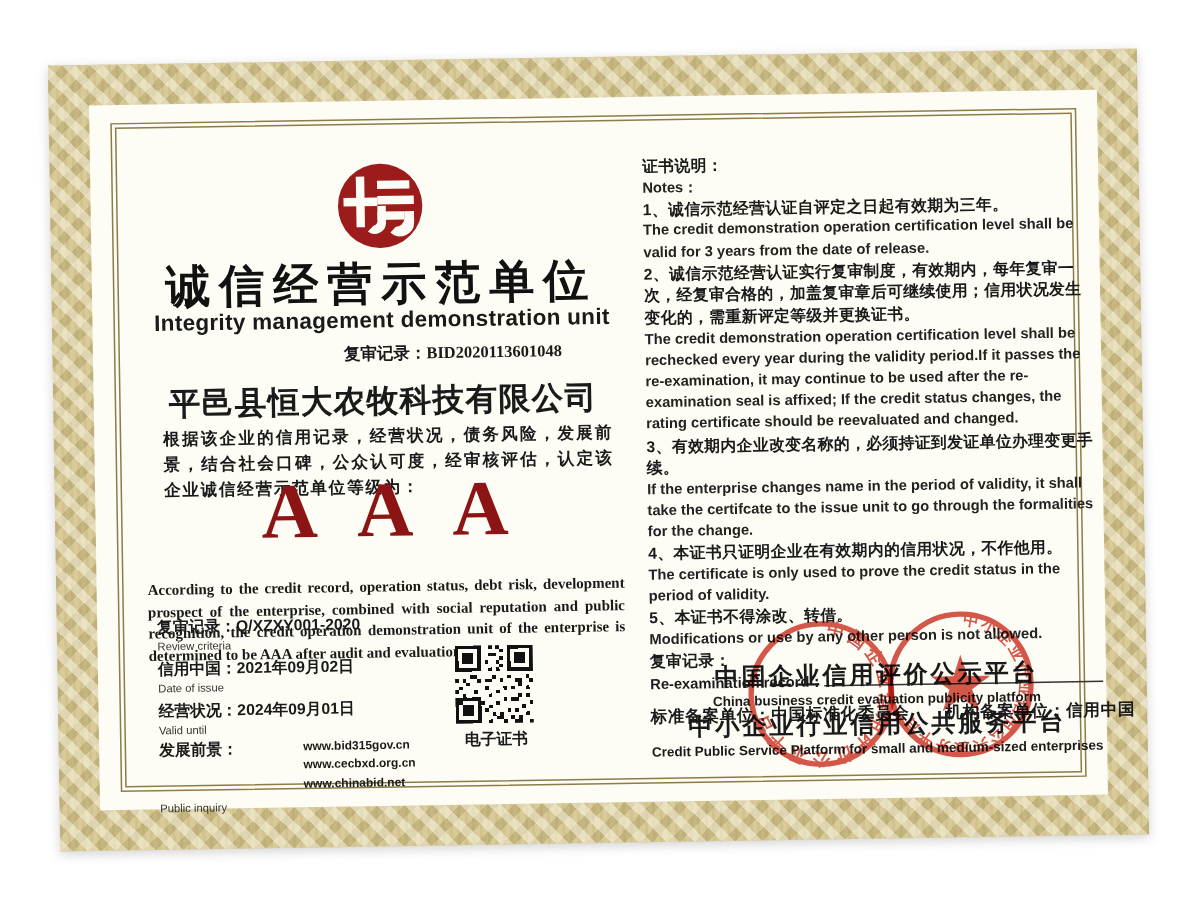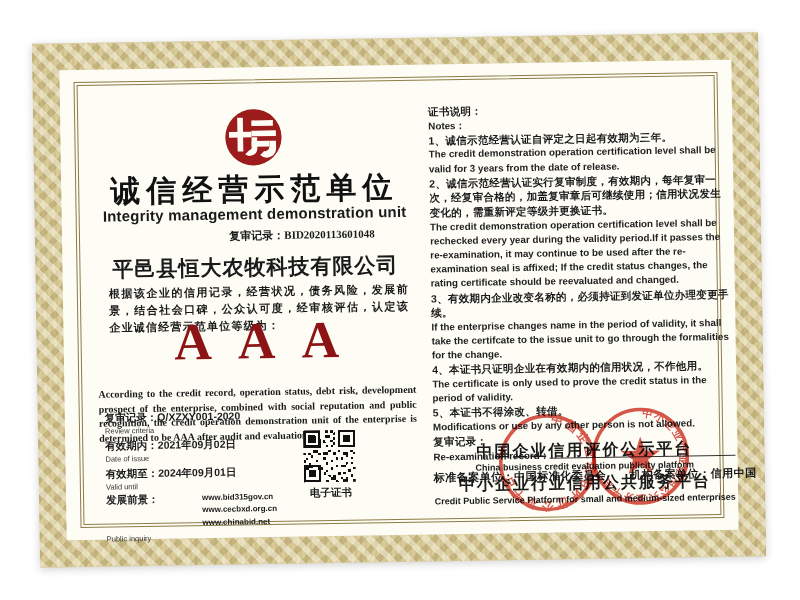--- a/index.html
+++ b/index.html
@@ -95,25 +95,25 @@
       <div class="abs company">平邑县恒大农牧科技有限公司</div>
       <div class="abs statement-cn">根据该企业的信用记录，经营状况，债务风险，发展前景，结合社会口碑，公众认可度，经审核评估，认定该企业诚信经营示范单位等级为：</div>
       <div class="abs grade">AAA</div>
       <div class="abs statement-en">According to the credit record, operation status, debt risk, development prospect of the enterprise, combined with social reputation and public recognition, the credit operation demonstration unit of the enterprise is determined to be AAA after audit and evaluation</div>
 
       <div class="abs field f1">
         <div class="row"><span>复审记录：</span><span>Q/XZXY001-2020</span></div>
         <div class="sub">Review criteria</div>
       </div>
       <div class="abs field f2">
-        <div class="row"><span>有效期内：</span><span>2021年09月02日</span></div>
+        <div class="row"><span>信用中国：</span><span>2021年09月02日</span></div>
         <div class="sub">Date of issue</div>
       </div>
       <div class="abs field f3">
-        <div class="row"><span>有效期至：</span><span>2024年09月01日</span></div>
+        <div class="row"><span>经营状况：</span><span>2024年09月01日</span></div>
         <div class="sub">Valid until</div>
       </div>
       <div class="abs field f4">
         <div class="row"><span>发展前景：</span></div>
         <div class="sites">
           <div>www.bid315gov.cn</div>
           <div>www.cecbxd.org.cn</div>
           <div>www.chinabid.net</div>
         </div>
         <div class="sub">Public inquiry</div>

